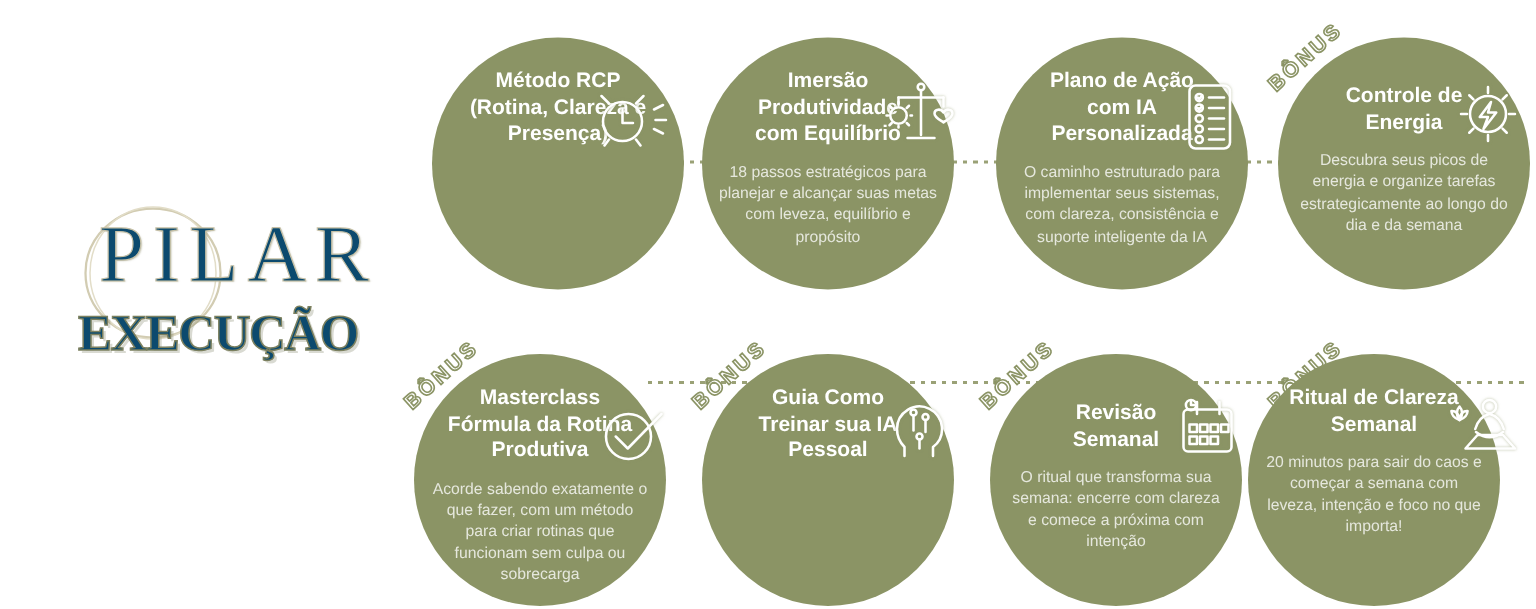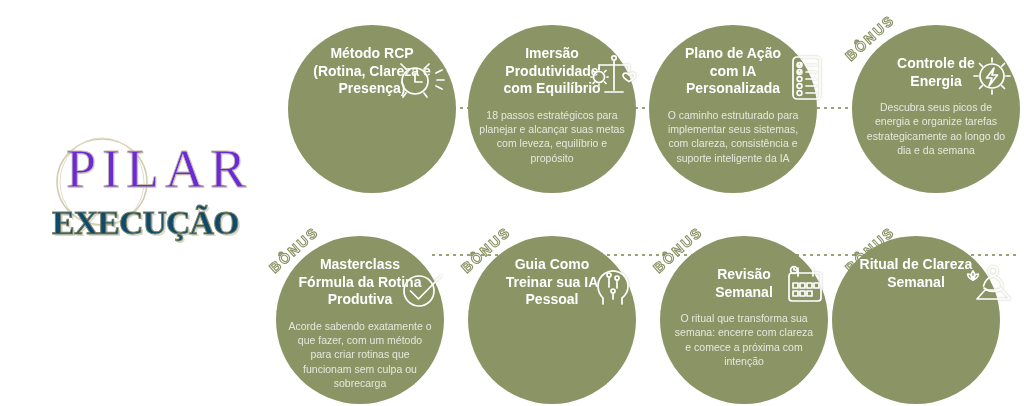--- a/index.html
+++ b/index.html
@@ -19,21 +19,21 @@
   .b3{left:842px;top:52px;}
   .b4{left:266px;top:264px;}
   .b5{left:458px;top:264px;}
   .b6{left:650px;top:264px;}
   .b7{left:842px;top:264px;}
 
   
   .circle{position:absolute;width:168px;height:168px;border-radius:50%;background:#8b9465;
           z-index:1;display:flex;flex-direction:column;align-items:center;text-align:center;
           box-sizing:border-box;padding-top:20px;}
-  .c0{left:288px;top:25px;}  .c1{left:468px;top:25px;}  .c2{left:649px;top:25px;align-items:center;}  .c3{left:852px;top:25px;padding-top:30px;}
+  .c0{left:288px;top:25px;}  .c1{left:468px;top:25px;}  .c2{left:664px;top:25px;align-items:center;}  .c3{left:852px;top:25px;padding-top:30px;}
   .c4{left:276px;top:236px;} .c5{left:468px;top:236px;} .c6{left:660px;top:236px;padding-top:30px;} .c7{left:832px;top:236px;}
 
   .card-title{color:#ffffff;font-weight:bold;font-size:14px;line-height:1.25;max-width:134px;}
   .c0 .card-title{max-width:130px;}
   .c1 .card-title{max-width:118px;}
   .c2 .card-title{max-width:112px;}
   .c3 .card-title{max-width:110px;}
   .c4 .card-title{max-width:126px;}
   .c5 .card-title{max-width:115px;}
   .c6 .card-title{max-width:90px;}
@@ -45,21 +45,21 @@
   .i0{left:394px;top:52px;} .i1{left:586px;top:48px;} .i2{left:778px;top:50px;} .i3{left:966px;top:48px;}
   .i4{left:394px;top:262px;} .i5{left:586px;top:258px;} .i6{left:778px;top:260px;} .i7{left:962px;top:258px;}
   .icon path,.icon circle,.icon rect,.icon ellipse{fill:none;stroke:#ffffff;stroke-width:1.7;
         stroke-linecap:round;stroke-linejoin:round;}
 
   
   .logo{position:absolute;left:40px;top:130px;width:220px;height:150px;z-index:1;}
   .logo-ring{position:absolute;left:14px;top:4px;}
   .logo-ring ellipse{fill:none;}
   .logo-pilar{position:absolute;left:26px;top:12px;white-space:nowrap;
-      font-family:"Liberation Serif",serif;font-size:54px;line-height:1;color:#6d28d9;
+      font-family:"Liberation Serif",serif;font-size:54px;line-height:1;color:#0c4a6e;
       letter-spacing:6px;-webkit-text-stroke:.8px #c6c0a6;
       text-shadow:1px 1px 1px rgba(150,150,118,.38);}
   .logo-execucao{position:absolute;left:12px;top:76px;white-space:nowrap;
       font-family:"Liberation Serif",serif;font-weight:bold;font-size:34px;line-height:1;
       color:#0c4a6e;letter-spacing:-1px;-webkit-text-stroke:1px #7c805f;
       text-shadow:2px 2px 0 rgba(118,122,92,.28);}
 </style>
 </head>
 <body>
 
@@ -105,20 +105,21 @@
   </div>
   <div class="circle c5">
     <div class="card-title">Guia Como Treinar sua IA Pessoal</div>
   </div>
   <div class="circle c6">
     <div class="card-title">Revisão Semanal</div>
     <div class="card-desc">O ritual que transforma sua semana: encerre com clareza e comece a próxima com intenção</div>
   </div>
   <div class="circle c7">
     <div class="card-title">Ritual de Clareza Semanal</div>
+    <div class="card-desc">20 minutos para sair do caos e começar a semana com leveza, intenção e foco no que importa!</div>
   </div>
 
   <svg class="icon i0" width="56" height="56" viewBox="0 0 56 56">
     <circle cx="21" cy="29" r="13"></circle>
     <path d="M21 21v9h7"></path>
     <path d="M12 17l-5-5"></path>
       <path d="M30 17l5-5"></path>
     <path d="M12 41l-3 4"></path>
       <path d="M30 41l3 4"></path>
     <path d="M42 21l6-3"></path>

